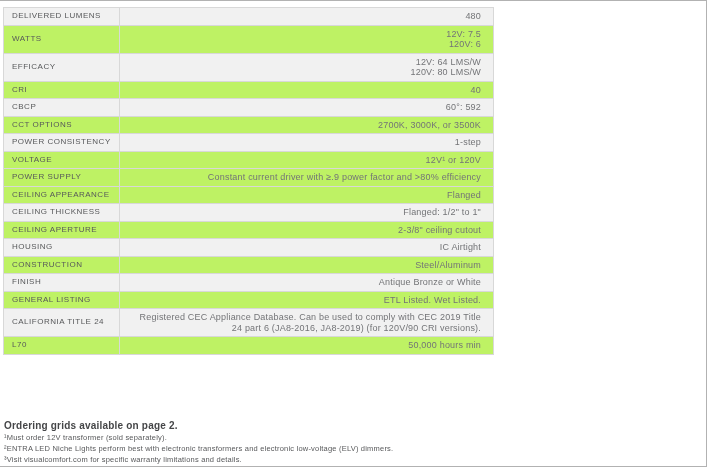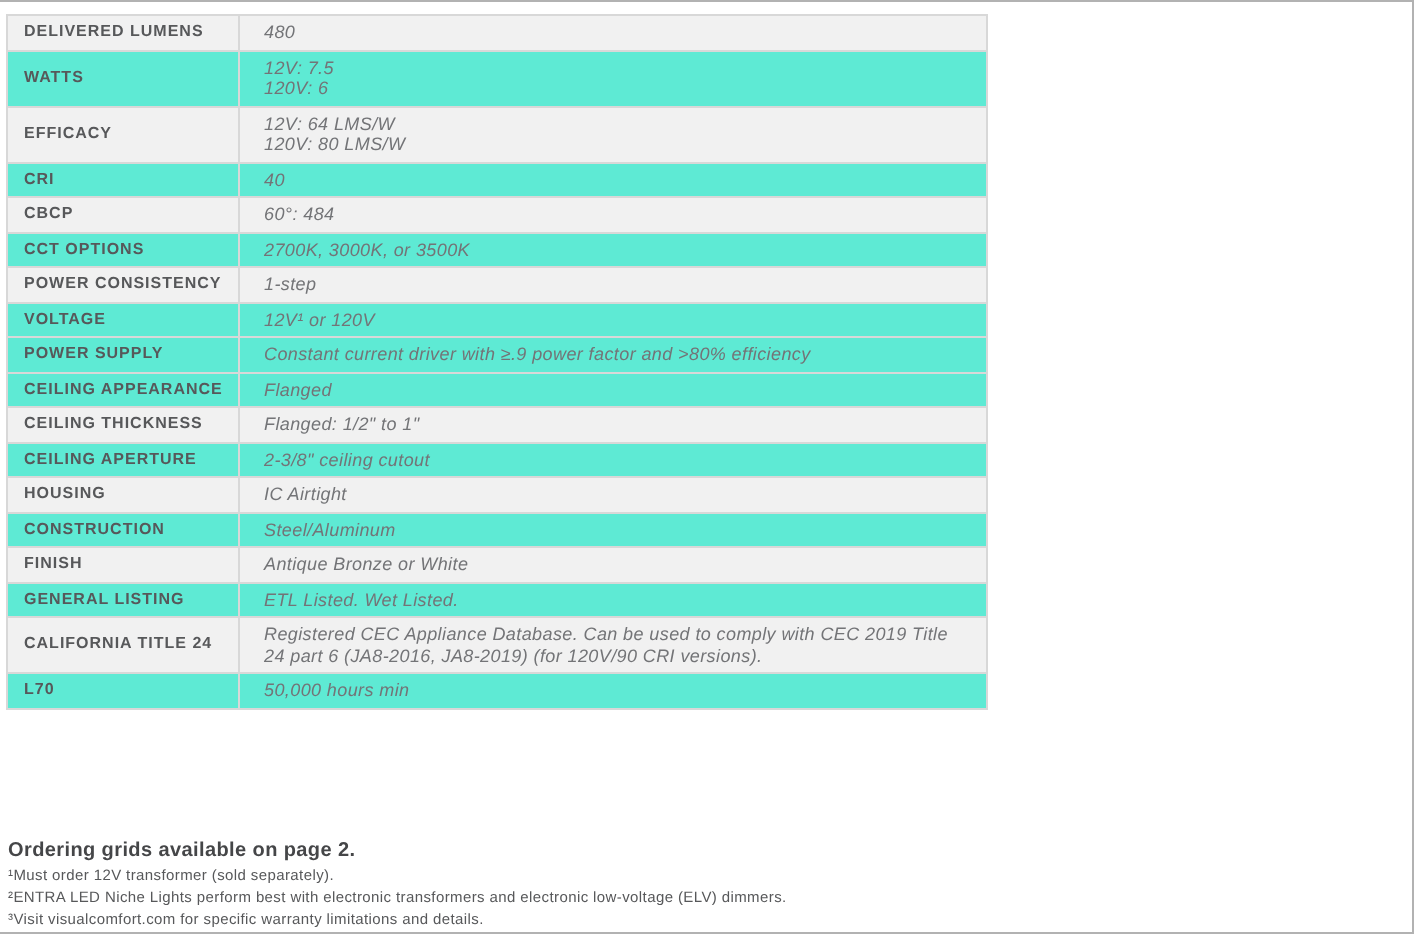--- a/index.html
+++ b/index.html
@@ -24,37 +24,36 @@
     table-layout:fixed;
   }
   table.spec-table td {
     border:1px solid #d8d8d8;
     vertical-align:middle;
   }
   td.spec-label {
     width:116px;
     padding:3px 6px 3px 8px;
     font-size:8px;
-    font-weight:bold;
+    font-weight:normal;
     letter-spacing:0.5px;
     color:#57585a;
     text-align:left;
     line-height:10.5px;
   }
   td.spec-value {
     padding:3px 12px;
     font-size:9px;
     letter-spacing:0.2px;
     color:#737477;
-    text-align:left;
+    text-align:right;
     line-height:10.5px;
-    font-style:italic;
   }
   tr.row-striped td { background:#f1f1f1; }
-  tr.row-plain td { background:#5eead4; }
+  tr.row-plain td { background:#bef264; }
   .value-line { display:block; }
 
   .footnotes {
     position:absolute;
     left:4px; top:419px;
     width:560px;
     color:#57585a;
   }
   .footnote-heading {
     font-size:10px;
@@ -104,21 +103,21 @@
   <tr class="row-plain">
     <td class="spec-label">CRI</td>
     <td class="spec-value">
             <span class="value-line">40</span>
           </td>
   </tr>
 
   <tr class="row-striped">
     <td class="spec-label">CBCP</td>
     <td class="spec-value">
-            <span class="value-line">60°: 484</span>
+            <span class="value-line">60°: 592</span>
           </td>
   </tr>
 
   <tr class="row-plain">
     <td class="spec-label">CCT OPTIONS</td>
     <td class="spec-value">
             <span class="value-line">2700K, 3000K, or 3500K</span>
           </td>
   </tr>
 

